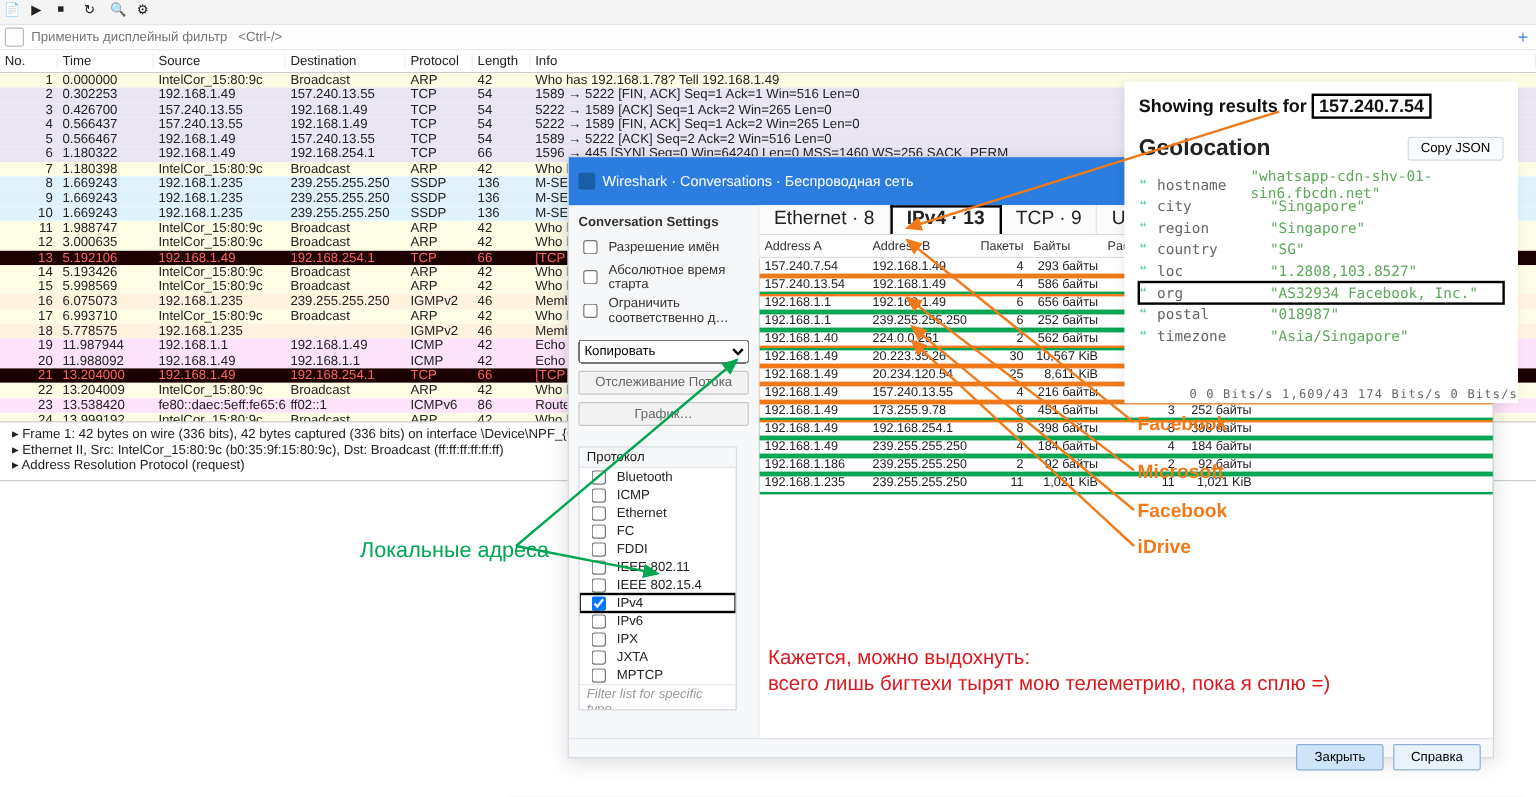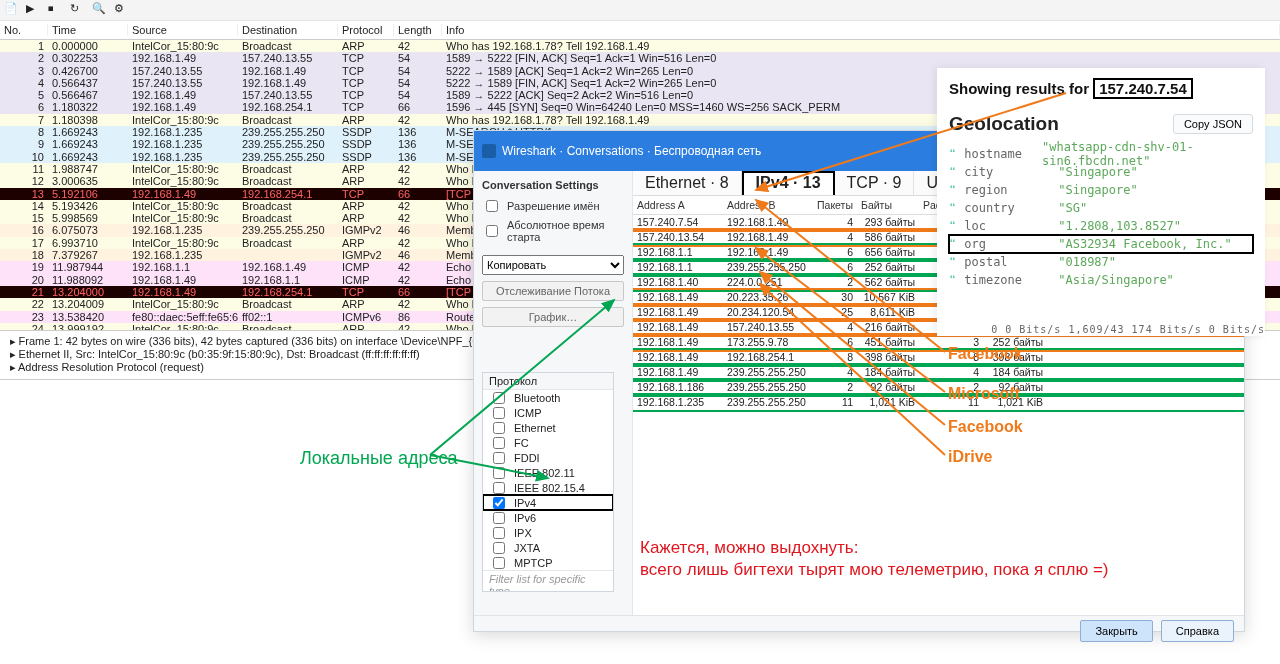--- a/index.html
+++ b/index.html
@@ -90,20 +90,25 @@
 
 <div class="app">
   <div class="toolbar">
     <span class="ico">📄</span>
     <span class="ico">▶</span>
     <span class="ico">⏹</span>
     <span class="ico">↻</span>
     <span class="ico">🔍</span>
     <span class="ico">⚙</span>
   </div>
+  <div class="filterbar">
+    <span class="box"></span>
+    <input placeholder="Применить дисплейный фильтр   &lt;Ctrl-/&gt;" style="">
+    <span style="color:#2b7de0;font-size:14px;">＋</span>
+  </div>
 
   <div class="pkt-hdr">
     <div>No.</div>
       <div>Time</div>
       <div>Source</div>
     <div>Destination</div>
       <div>Protocol</div>
       <div>Length</div>
       <div>Info</div>
   </div>
@@ -256,21 +261,21 @@
         <div style="text-align:right;">17</div>
         <div>6.993710</div>
         <div>IntelCor_15:80:9c</div>
         <div>Broadcast</div>
         <div>ARP</div>
         <div>42</div>
         <div>Who has 19…</div>
       </div>
       <div class="pkt-row igmp">
         <div style="text-align:right;">18</div>
-        <div>7.379267</div>
+        <div>5.778575</div>
         <div>192.168.1.235</div>
         <div></div>
         <div>IGMPv2</div>
         <div>46</div>
         <div>Membership…</div>
       </div>
       <div class="pkt-row icmp">
         <div style="text-align:right;">19</div>
         <div>11.987944</div>
         <div>192.168.1.1</div>
@@ -342,20 +347,24 @@
     <div class="dlg-body">
       <div class="dlg-left">
         <h4>Conversation Settings</h4>
         <label>
             <input type="checkbox" style="">
             <span>Разрешение имён</span>
           </label>
         <label>
             <input type="checkbox" style="">
             <span>Абсолютное время старта</span>
+          </label>
+        <label>
+            <input type="checkbox" style="">
+            <span>Ограничить соответственно д…</span>
           </label>
         <div class="btns">
           <select><option>Копировать</option></select>
           <button>Отслеживание Потока</button>
           <button>График…</button>
         </div>
       </div>
       <div class="dlg-right">
         <div class="tabs">
           <div class="tab">Ethernet · 8</div>

